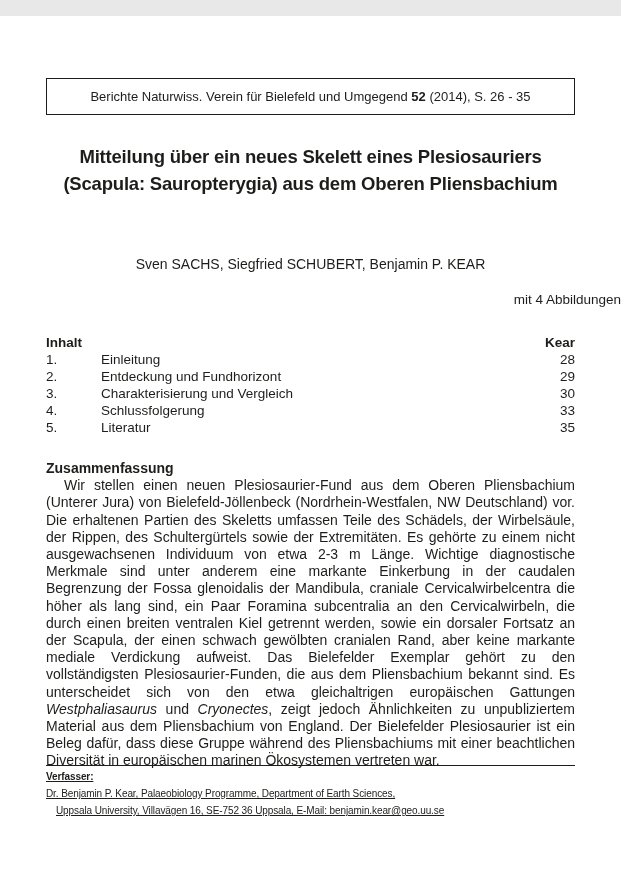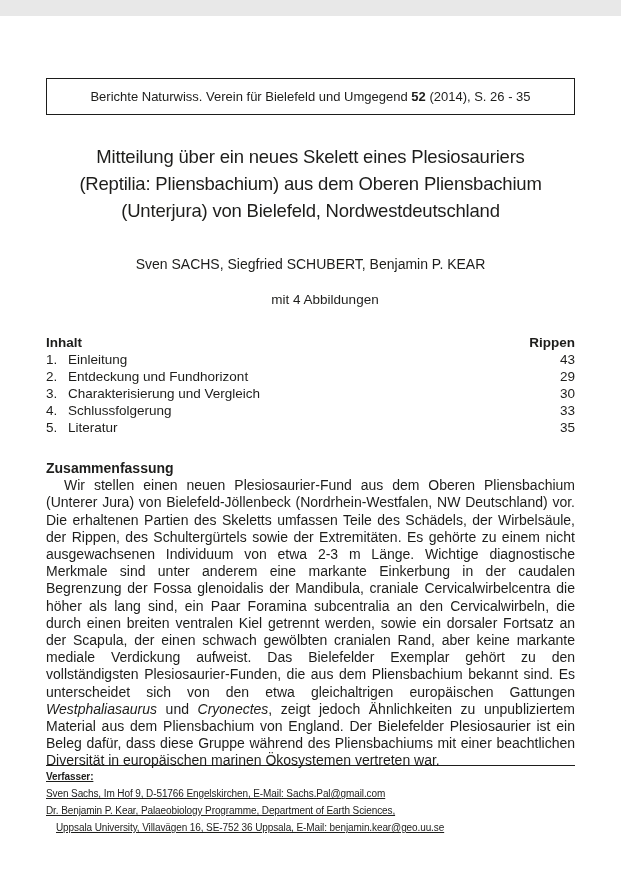--- a/index.html
+++ b/index.html
@@ -33,55 +33,55 @@
     white-space: nowrap;
   }
   .journal-box .vol { font-weight: bold; }
   
   .title-block {
     position: absolute;
     left: 0;
     right: 0;
     top: 127px;
     text-align: center;
-    font-weight: normal;
+    font-weight: bold;
     font-size: 18.5px;
     line-height: 27px;
     letter-spacing: -0.2px;
   }
   .title-line { white-space: nowrap; }
   
   .authors-line {
     position: absolute;
     left: 0;
     right: 0;
     top: 240px;
     text-align: center;
     font-size: 14px;
     white-space: nowrap;
   }
   .figures-note {
     position: absolute;
     left: 0;
     right: 0;
     top: 276px;
-    text-align: center;
+    text-align: right;
     font-size: 13.5px;
     padding-left: 29px;
   }
   
   .toc {
     position: absolute;
     left: 46px;
     right: 46px;
     top: 318px;
     font-size: 13.5px;
     line-height: 17px;
   }
-  .toc-row { display: flex; }
+  .toc-row { display: flex; gap: 33px; }
   .toc-head { font-weight: bold; }
   .toc-no { width: 22px; flex: 0 0 22px; }
   .toc-label { flex: 1 1 auto; }
   .toc-page { flex: 0 0 auto; text-align: right; }
   
   .abstract {
     position: absolute;
     left: 46px;
     right: 46px;
     top: 444px;
@@ -116,37 +116,36 @@
 <body>
 
 <div class="page">
 
   <div class="journal-box">
     <span><span>Berichte Naturwiss. Verein für Bielefeld und Umgegend </span><span class="vol">52</span><span> (2014), S. 26 - 35</span></span>
   </div>
 
   <div class="title-block">
     <div class="title-line">Mitteilung über ein neues Skelett eines Plesiosauriers</div>
-    <div class="title-line">(Reptilia: Pliensbachium) aus dem Oberen Pliensbachium</div>
-    <div class="title-line">(Unterjura) von Bielefeld, Nordwestdeutschland</div>
+    <div class="title-line">(Scapula: Sauropterygia) aus dem Oberen Pliensbachium</div>
   </div>
 
   <div class="authors-line">Sven SACHS, Siegfried SCHUBERT, Benjamin P. KEAR</div>
 
   <div class="figures-note">mit 4 Abbildungen</div>
 
   <div class="toc">
     <div class="toc-row toc-head">
       <span class="toc-label">Inhalt</span>
-      <span class="toc-page">Rippen</span>
+      <span class="toc-page">Kear</span>
     </div>
     <div class="toc-row">
       <span class="toc-no">1.</span>
       <span class="toc-label">Einleitung</span>
-      <span class="toc-page">43</span>
+      <span class="toc-page">28</span>
     </div>
     <div class="toc-row">
       <span class="toc-no">2.</span>
       <span class="toc-label">Entdeckung und Fundhorizont</span>
       <span class="toc-page">29</span>
     </div>
     <div class="toc-row">
       <span class="toc-no">3.</span>
       <span class="toc-label">Charakterisierung und Vergleich</span>
       <span class="toc-page">30</span>
@@ -163,18 +162,17 @@
     </div>
   </div>
 
   <div class="abstract">
     <div class="abstract-heading">Zusammenfassung</div>
     <p class="abstract-text"><span>Wir stellen einen neuen Plesiosaurier-Fund aus dem Oberen Pliensbachium (Unterer Jura) von Bielefeld-Jöllenbeck (Nordrhein-Westfalen, NW Deutschland) vor. Die erhaltenen Partien des Skeletts umfassen Teile des Schädels, der Wirbelsäule, der Rippen, des Schultergürtels sowie der Extremitäten. Es gehörte zu einem nicht ausgewachsenen Individuum von etwa 2-3 m Länge. Wichtige diagnostische Merkmale sind unter anderem eine markante Einkerbung in der caudalen Begrenzung der Fossa glenoidalis der Mandibula, craniale Cervicalwirbelcentra die höher als lang sind, ein Paar Foramina subcentralia an den Cervicalwirbeln, die durch einen breiten ventralen Kiel getrennt werden, sowie ein dorsaler Fortsatz an der Scapula, der einen schwach gewölbten cranialen Rand, aber keine markante mediale Verdickung aufweist. Das Bielefelder Exemplar gehört zu den vollständigsten Plesiosaurier-Funden, die aus dem Pliensbachium bekannt sind. Es unterscheidet sich von den etwa gleichaltrigen europäischen Gattungen </span><span class="genus">Westphaliasaurus</span><span> und </span><span class="genus">Cryonectes</span><span>, zeigt jedoch Ähnlichkeiten zu unpubliziertem Material aus dem Pliensbachium von England. Der Bielefelder Plesiosaurier ist ein Beleg dafür, dass diese Gruppe während des Pliensbachiums mit einer beachtlichen Diversität in europäischen marinen Ökosystemen vertreten war.</span></p>
   </div>
 
   <div class="footer">
     <div class="footer-heading">Verfasser:</div>
-    <div class="address-line">Sven Sachs, Im Hof 9, D-51766 Engelskirchen, E-Mail: Sachs.Pal@gmail.com</div>
     <div class="address-line">Dr. Benjamin P. Kear, Palaeobiology Programme, Department of Earth Sciences,</div>
     <div class="address-line indented">Uppsala University, Villavägen 16, SE-752 36 Uppsala, E-Mail: benjamin.kear@geo.uu.se</div>
   </div>
 
 </div>
 
 </body></html>

